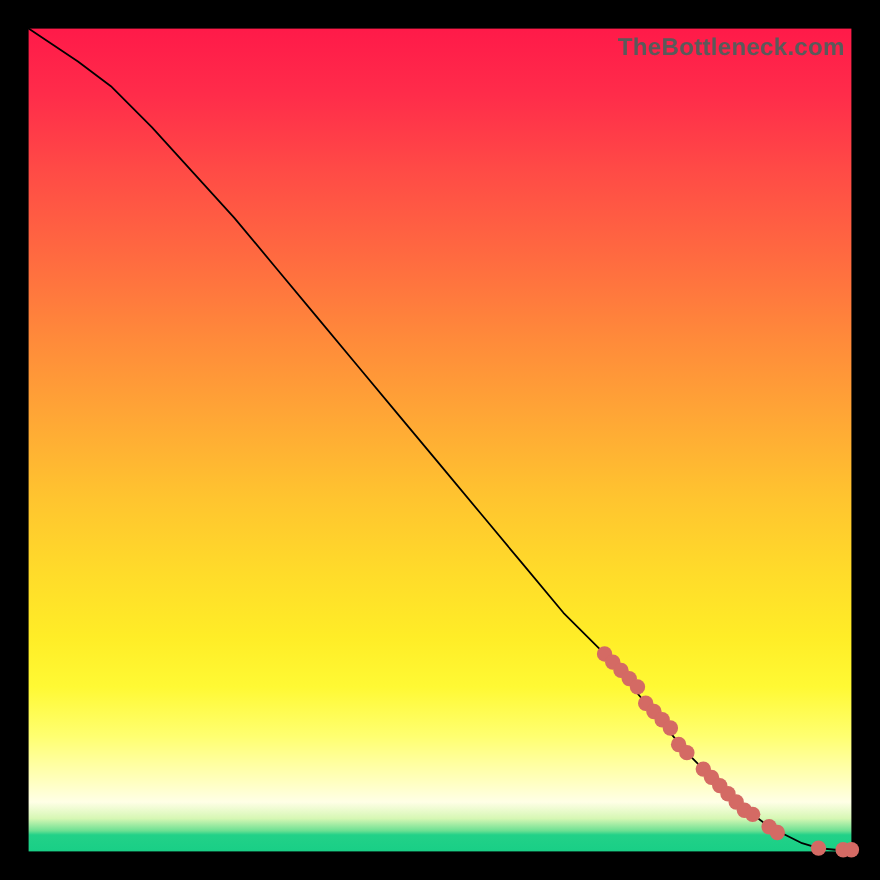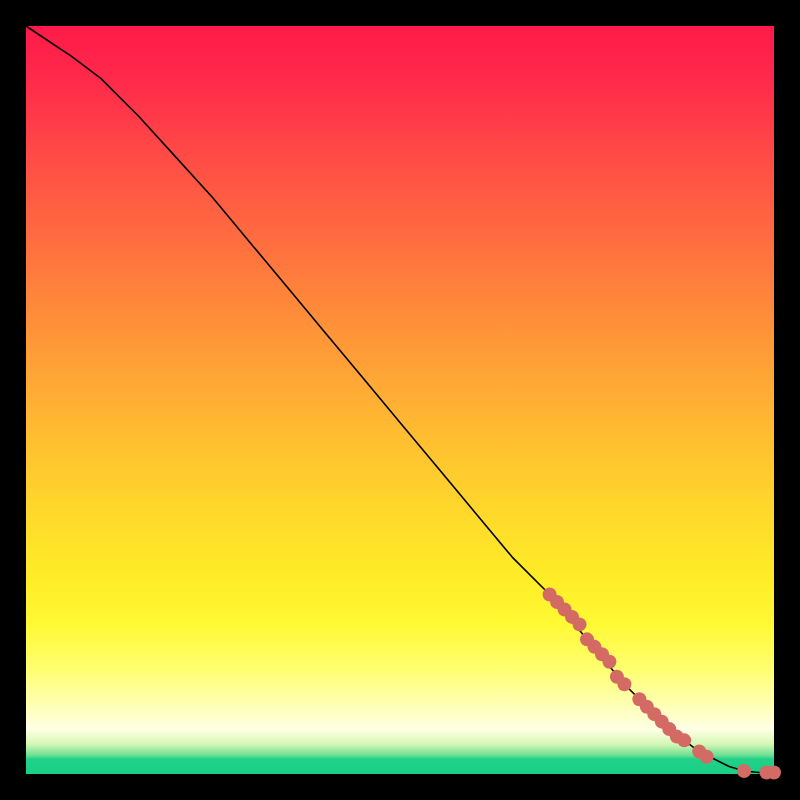--- a/index.html
+++ b/index.html
@@ -61,20 +61,21 @@
     width: 748px;
     height: 748px;
     overflow: visible;
   }
 </style>
 </head>
 <body>
 
 <div class="frame">
   <div class="plot-area">
+    <div class="watermark">TheBottleneck.com</div>
     <svg class="curve" viewBox="0 0 748 748">
       <path id="curve-path" fill="none" stroke="#000000" stroke-width="1.6" stroke-linecap="round" stroke-linejoin="round" d="M0.00 0.00 L22.44 14.96 L44.88 29.92 L74.80 52.36 L112.20 89.76 L149.60 130.90 L187.00 172.04 L224.40 216.92 L261.80 261.80 L299.20 306.68 L336.60 351.56 L374.00 396.44 L411.40 441.32 L448.80 486.20 L486.20 531.08 L523.60 568.48 L561.00 613.36 L598.40 658.24 L620.84 680.68 L643.28 703.12 L673.20 725.56 L703.12 740.52 L718.08 745.01 L733.04 746.50 L748.00 746.50"></path>
       <g id="dots-group">
           <circle cx="523.60" cy="568.48" r="7" fill="#d46a64"></circle>
           <circle cx="531.08" cy="575.96" r="7" fill="#d46a64"></circle>
           <circle cx="538.56" cy="583.44" r="7" fill="#d46a64"></circle>
           <circle cx="546.04" cy="590.92" r="7" fill="#d46a64"></circle>
           <circle cx="553.52" cy="598.40" r="7" fill="#d46a64"></circle>
           <circle cx="561.00" cy="613.36" r="7" fill="#d46a64"></circle>
           <circle cx="568.48" cy="620.84" r="7" fill="#d46a64"></circle>

